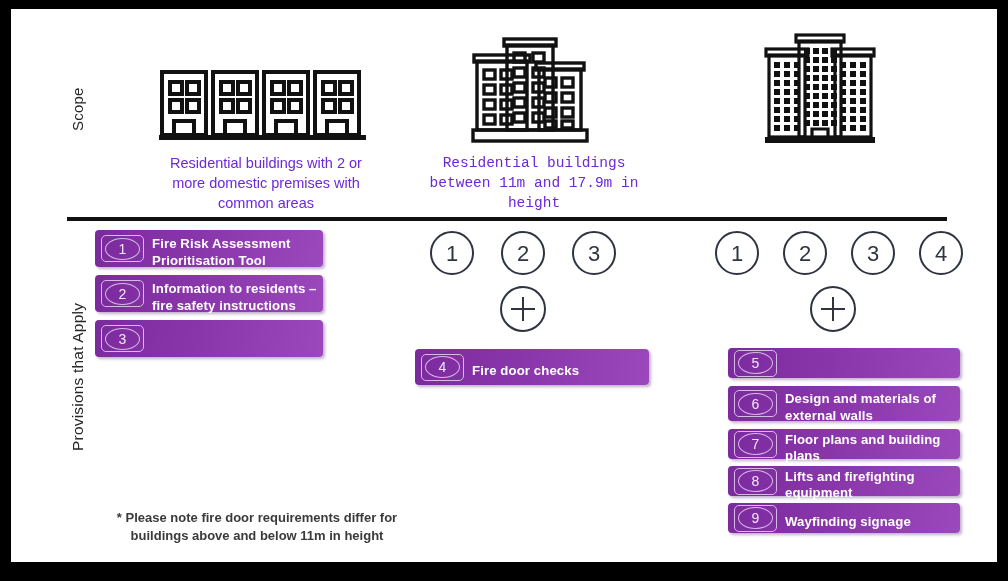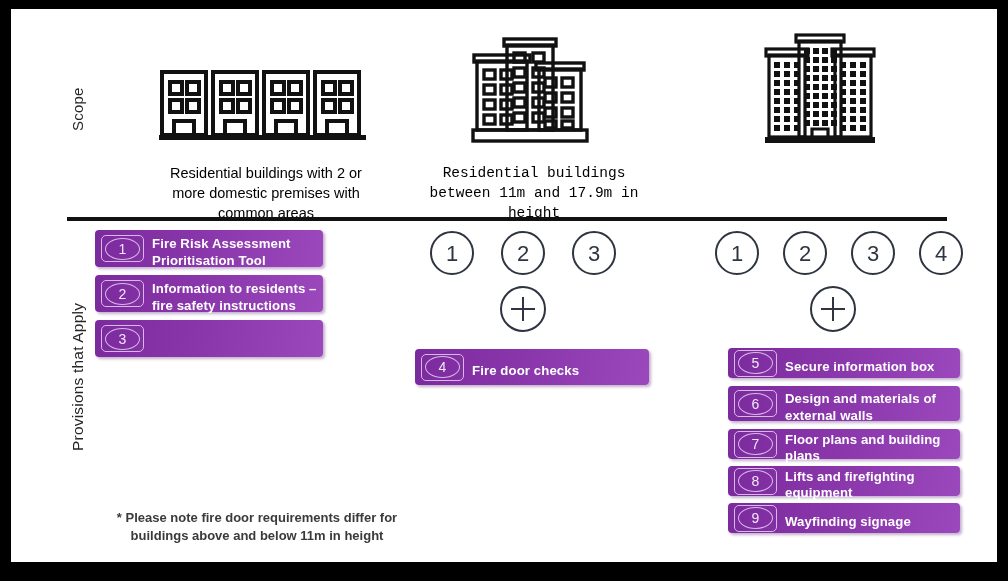--- a/index.html
+++ b/index.html
@@ -51,25 +51,24 @@
     top: 208px;
     width: 880px;
     height: 4px;
     background: #111111;
   }
 
   
   .scope-caption {
     position: absolute;
     text-align: center;
-    color: #000000;
+    color: #6d28d9;
     font-size: 14.5px;
     line-height: 1.38;
     font-weight: 400;
-    margin-top: 10px;
   }
   #cap1 { left: 150px; top: 144px; width: 210px; }
   #cap2 { left: 412px; top: 144px; width: 222px; font-family: Liberation Mono, monospace; }
   #cap3 { left: 692px; top: 144px; width: 230px; }
 
   
   .icon-wrap { position: absolute; }
   #icon1 { left: 148px; top: 58px; }
   #icon2 { left: 458px; top: 28px; }
   #icon3 { left: 748px; top: 24px; }
@@ -405,21 +404,20 @@
     <div class="num-circle" style="left:704px; top:222px;">1</div>
     <div class="num-circle" style="left:772px; top:222px;">2</div>
     <div class="num-circle" style="left:840px; top:222px;">3</div>
     <div class="num-circle" style="left:908px; top:222px;">4</div>
     <div class="plus-circle" style="left:799px; top:277px;"></div>
 
     <div class="bar" style="left:717px; top:339px; width:232px; height:30px;">
       <span class="badge">
         <span class="ellipse">5</span>
       </span>
-      <span class="bar-text">Secure information box</span>
     </div>
 
     <div class="bar" style="left:717px; top:377px; width:232px; height:35px;">
       <span class="badge">
         <span class="ellipse">6</span>
       </span>
       <span class="bar-text">Design and materials of external walls</span>
     </div>
 
     <div class="bar" style="left:717px; top:420px; width:232px; height:30px;">

